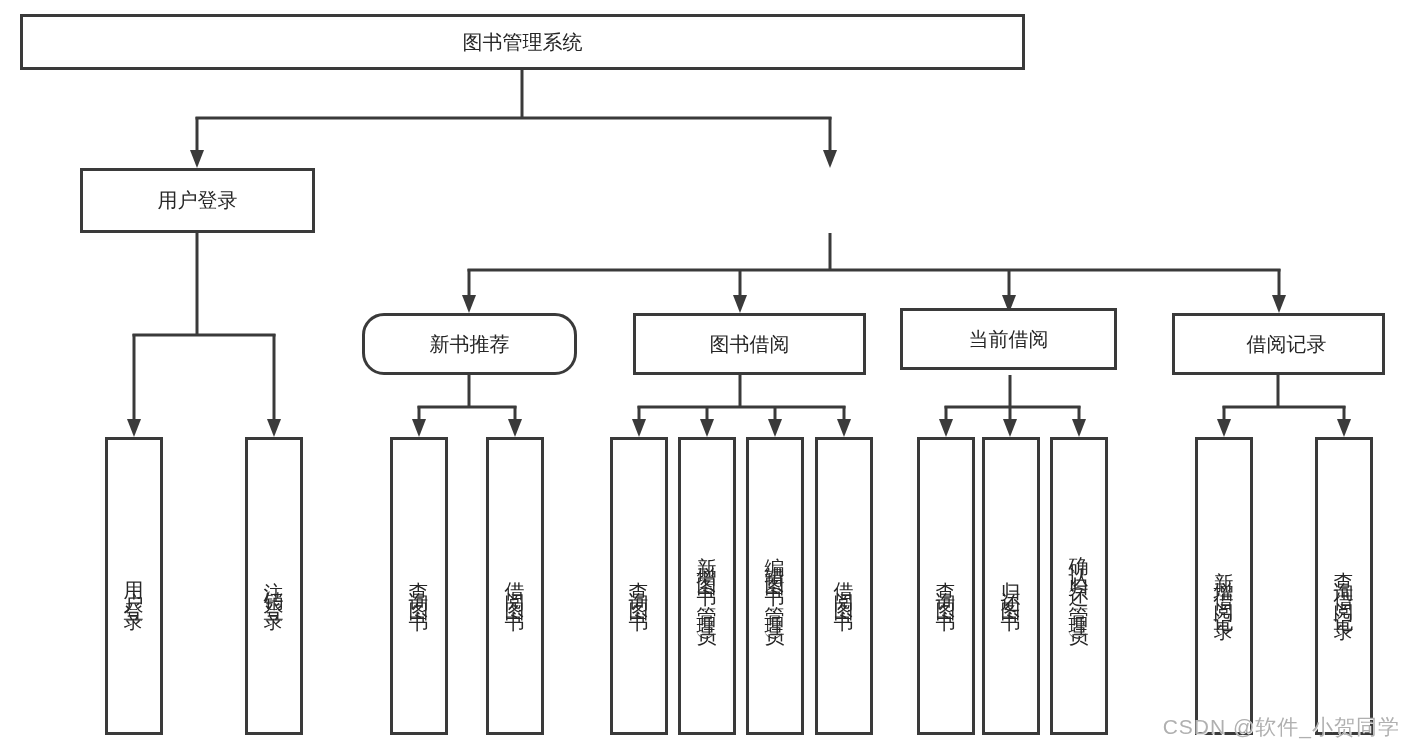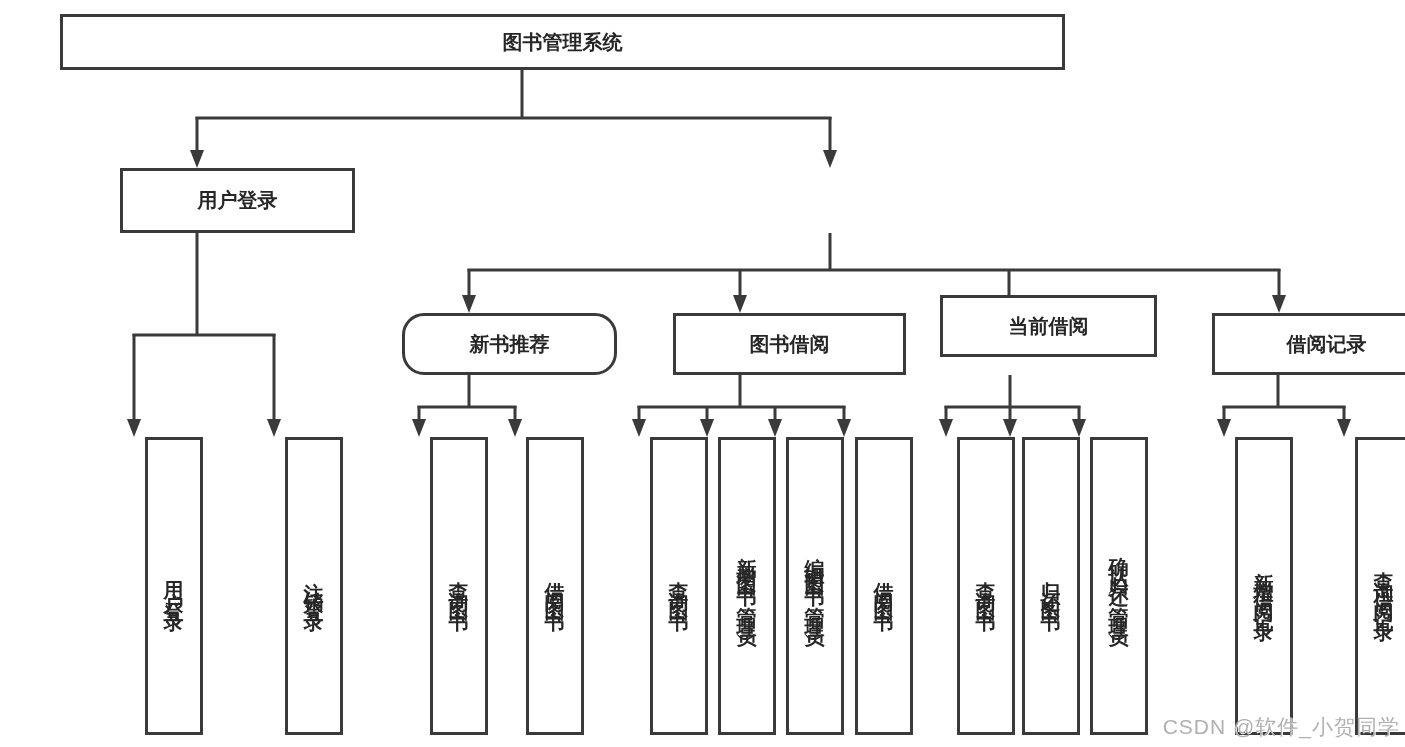--- a/index.html
+++ b/index.html
@@ -27,22 +27,21 @@
   svg.connectors polygon { fill: var(--line); stroke: none; }
   .node {
     position: absolute;
     border: 3px solid var(--line);
     background: var(--background);
     display: flex;
     align-items: center;
     justify-content: center;
     color: var(--text);
     font-size: 20px;
-    font-weight: 700;
-    margin-left: 40px;
+    font-weight: 400;
   }
   .leaf {
     top: 437px;
     width: 58px;
     height: 298px;
     writing-mode: vertical-rl;
     text-orientation: mixed;
     letter-spacing: 10px;
     font-size: 20px;
     line-height: 1;
@@ -131,21 +130,21 @@
       <polygon points="1337,419 1351,419 1344,437"></polygon>
     </g>
   </svg>
 
   <div class="node" style="left:20px; top:14px; width:1005px; height:56px;">图书管理系统</div>
 
   <div class="node" style="left:80px; top:168px; width:235px; height:65px;">用户登录</div>
 
   <div class="node" style="left:362px; top:313px; width:215px; height:62px;border-radius:22px;">新书推荐</div>
   <div class="node" style="left:633px; top:313px; width:233px; height:62px;">图书借阅</div>
-  <div class="node" style="left:900px; top:295px; width:217px; height:62px;">当前借阅</div>
+  <div class="node" style="left:900px; top:308px; width:217px; height:62px;">当前借阅</div>
   <div class="node" style="left:1172px; top:313px; width:213px; height:62px;padding-left:16px;">借阅记录</div>
 
   <div class="node leaf" style="left:105px;">用户登录</div>
   <div class="node leaf" style="left:245px;">注销登录</div>
 
   <div class="node leaf" style="left:390px;">查询图书</div>
   <div class="node leaf" style="left:486px;">借阅图书</div>
 
   <div class="node leaf" style="left:610px;">查询图书</div>
   <div class="node leaf" style="left:678px;">新增图书（管理员）</div>

